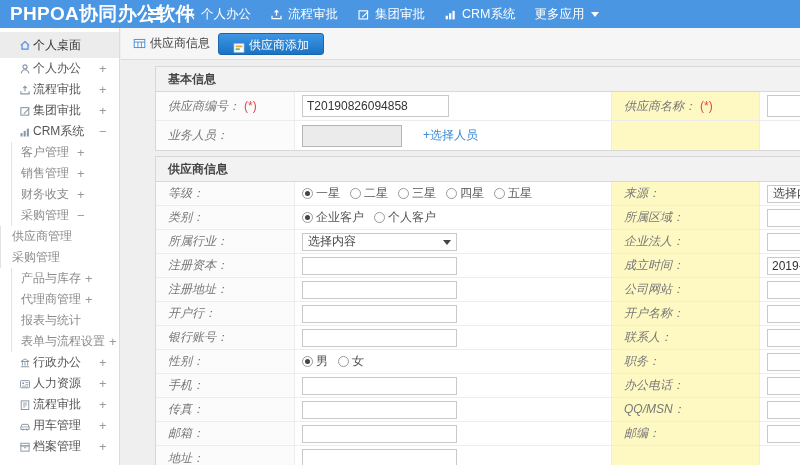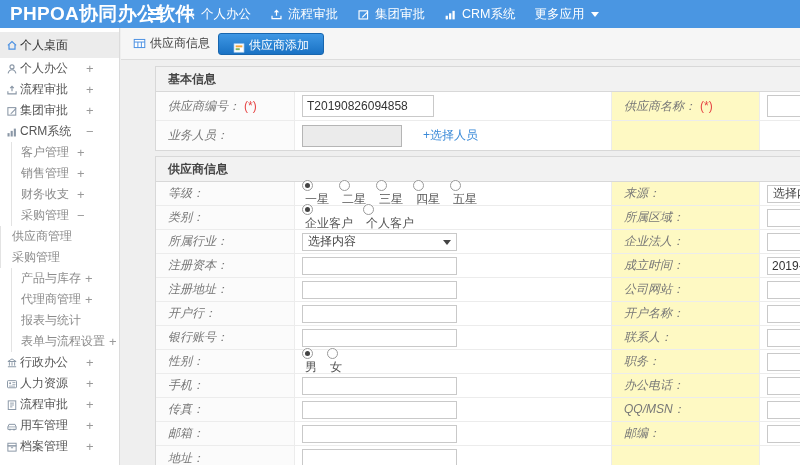--- a/index.html
+++ b/index.html
@@ -15,21 +15,21 @@
   .nav-item { display:flex; align-items:center; margin-right:19px; font-size:12.5px; cursor:pointer; white-space:nowrap; }
   .nav-item .ic { width:13px; height:13px; margin-right:5px; color:#fff; }
   .tcaret { width:0; height:0; border:4px solid transparent; border-top:5px solid #fff; margin-left:7px; margin-top:5px; }
 
   svg.ic { display:inline-block; color:inherit; flex:none; }
 
   
   .sidebar { position:absolute; top:28px; left:0; bottom:0; width:120px; background:#fff; border-right:1px solid #dcdcdc; z-index:4; }
   #side-menu { list-style:none; padding-top:4px; }
   #side-menu li { display:flex; align-items:center; height:21px; color:#555; cursor:pointer; white-space:nowrap; }
-  #side-menu li.lv1 { padding-left:6px; }
+  #side-menu li.lv1 { padding-left:19px; }
   #side-menu li.lv1 .ic { width:12px; height:12px; margin-right:2px; color:#8a97a6; }
   #side-menu li.active { height:26px; background:#ececec; color:#333; }
   #side-menu li.active .ic { color:#4a90e2; }
   #side-menu .lbl { min-width:62px; }
   #side-menu li.lv2 { margin-left:11px; border-left:1px solid #e3e3e3; padding-left:9px; color:#8b8b8b; }
   #side-menu li.lv2 .lbl { min-width:52px; }
   #side-menu li.lv3 { border-left:1px solid #e3e3e3; padding-left:11px; color:#8b8b8b; }
   .exp { color:#999; font-size:13px; margin-left:4px; }
 
   
@@ -56,21 +56,21 @@
   .cl2 { width:148px; border-right:1px solid #ececec; padding-left:12px; background:#fef9c3; }
   .cf2 { flex:1; padding-left:7px; }
   .flab { color:#777;font-style:italic; }
   .req { color:#e64545; margin-left:4px; }
   .ti { border:1px solid #c9c9c9; height:18px; width:155px; padding:0 4px; font:12px "Liberation Sans",sans-serif; color:#333; background:#fff; }
   .s1 .ti { height:22px; }
   .ti.ro { background:#ebebeb; border-color:#b5b5b5; }
   .sel { width:155px; height:18px; border:1px solid #c9c9c9; background:#fff; display:flex; align-items:center; padding:0 5px; cursor:pointer; }
   .sel-txt { flex:1; color:#444; }
   .sarr { width:0; height:0; border:4px solid transparent; border-top:5px solid #444; margin-top:5px; }
-  .ropt { display:flex; margin-right:10px; cursor:pointer;flex-direction:column; }
+  .ropt { display:flex; align-items:center; margin-right:10px; cursor:pointer; }
   .rdo { width:11px; height:11px; border:1px solid #9a9a9a; border-radius:50%; background:#fff; position:relative; flex:none; }
   .rdo.on::after { content:""; position:absolute; left:2px; top:2px; width:5px; height:5px; border-radius:50%; background:#444; }
   .rlab { margin-left:3px; color:#555; }
   .flink { color:#3a8ad8; margin-left:21px; text-decoration:none; cursor:pointer; }
 </style>
 </head>
 <body>
 
 <svg width="0" height="0" style="position:absolute" aria-hidden="true">
   <defs>
@@ -296,21 +296,21 @@
   <div class="content">
     <div id="form-area">
         <div class="sect">
           <div class="sect-h">基本信息</div>
           <div class="frow s1">
             <div class="cl">
               <span class="flab">供应商编号：</span>
               <span class="req">(*)</span>
             </div>
             <div class="cf">
-              <input class="ti" type="text" value="T20190826094858" style="width: 132px;">
+              <input class="ti" type="text" value="T20190826094858" style="width: 147px;">
             </div>
             <div class="cl2">
               <span class="flab">供应商名称：</span>
               <span class="req">(*)</span>
             </div>
             <div class="cf2">
               <input class="ti" type="text" style="width: 150px;">
             </div>
           </div>
           <div class="frow s1">

